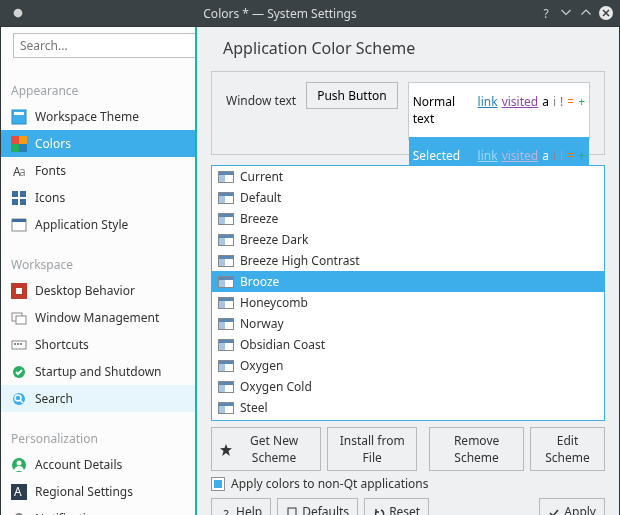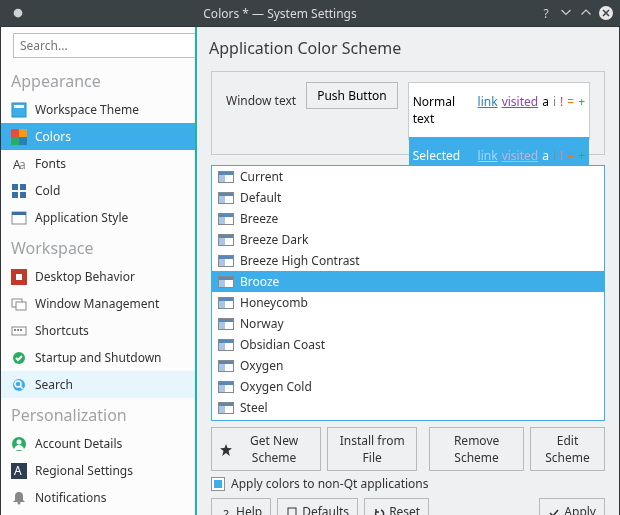--- a/index.html
+++ b/index.html
@@ -6,27 +6,27 @@
 body { background: #2f3639; width: 620px; height: 515px; display: flex; flex-direction: column; }
 .titlebar { height: 26px; background: #3b4245; color: #d9dcdd; display: flex; align-items: center; padding: 8px 6px; }
 .titlebar .title { flex: 1; text-align: center; font-size: 12px; }
 .titlebar .tb-icon { width: 16px; height: 16px; display: inline-flex; align-items: center; justify-content: center; margin-left: 4px; color: #cfd3d4; }
 .app { flex: 1; display: flex; background: #eff0f1; border: 1px solid #2f3639; }
 .sidebar { width: 196px; background: #fcfcfc; border-right: 2px solid #14b8a6; display: flex; flex-direction: column; overflow-y: auto; }
 .sb-top { display: flex; align-items: center; padding: 6px; gap: 6px; }
 .hamburger { width: 20px; height: 18px; display: flex; flex-direction: column; justify-content: space-around; }
 .hamburger span { height: 2px; background: #4d4d4d; }
 .search { flex: 1; border: 1px solid #bcc0c4; padding: 3px 6px; color: #9a9a9a; background: #fff; }
-.sb-group { color: #a0a4a7; font-size: 16px; padding: 6px 10px 4px; }
+.sb-group { color: #a0a4a7; font-size: 12px; padding: 6px 10px 4px; margin-top: 12px; }
 .sb-item { display: flex; align-items: center; gap: 8px; padding: 5px 10px; color: #333; cursor: pointer; }
 .sb-item.active { background: #3daee9; color: #fff; }
 .sb-item.hover { background: #e7f5fd; }
 .sb-icon { width: 16px; height: 16px; display: inline-flex; align-items: center; justify-content: center; }
 .main { flex: 1; display: flex; flex-direction: column; }
-.main-header { padding: 10px 12px 6px; font-size: 16px; color: #3c3c3c; }
+.main-header { padding: 10px 26px 6px; font-size: 16px; color: #3c3c3c; }
 .preview-box { margin: 6px 14px 2px; border: 1px solid #c7cbce; background: #eff0f1; padding: 10px 14px 14px; display: flex; gap: 10px; align-items: flex-start; }
 .preview-left { display: flex; flex-direction: row; align-items: flex-end; gap: 10px; min-width: 120px; }
 .wlabel { color: #333; padding-top: 2px; }
 .push-btn { border: 1px solid #b5babd; background: #eff0f1; padding: 4px 10px; cursor: pointer; }
 .text-preview { flex: 1; border: 1px solid #c7cbce; background: #fff; height: 58px; }
 .tp-row { display: flex; gap: 4px; align-items: flex-start; padding: 10px 4px; font-size: 11px; }
 .tp-row.sel { background: #3daee9; color: #fff; }
 .tp-link { color: #2980b9; text-decoration: underline; }
 .tp-vis { color: #8e44ad; text-decoration: underline; }
 .tp-row.sel .tp-link { color: #a0d8ff; }
@@ -126,21 +126,21 @@
         </div>
         <div class="sb-item">
           <span class="sb-icon">
             <svg width="16" height="16">
               <rect x="1" y="1" width="6" height="6" fill="#3a6ea5"></rect>
               <rect x="9" y="1" width="6" height="6" fill="#3a6ea5"></rect>
               <rect x="1" y="9" width="6" height="6" fill="#3a6ea5"></rect>
               <rect x="9" y="9" width="6" height="6" fill="#3a6ea5"></rect>
             </svg>
           </span>
-          <span>Cold</span>
+          <span>Icons</span>
         </div>
         <div class="sb-item">
           <span class="sb-icon">
             <svg width="16" height="16">
               <rect x="1" y="2" width="14" height="12" fill="#fff" stroke="#888"></rect>
               <rect x="1" y="2" width="14" height="3" fill="#3a6ea5"></rect>
             </svg>
           </span>
           <span>Application Style</span>
         </div>

